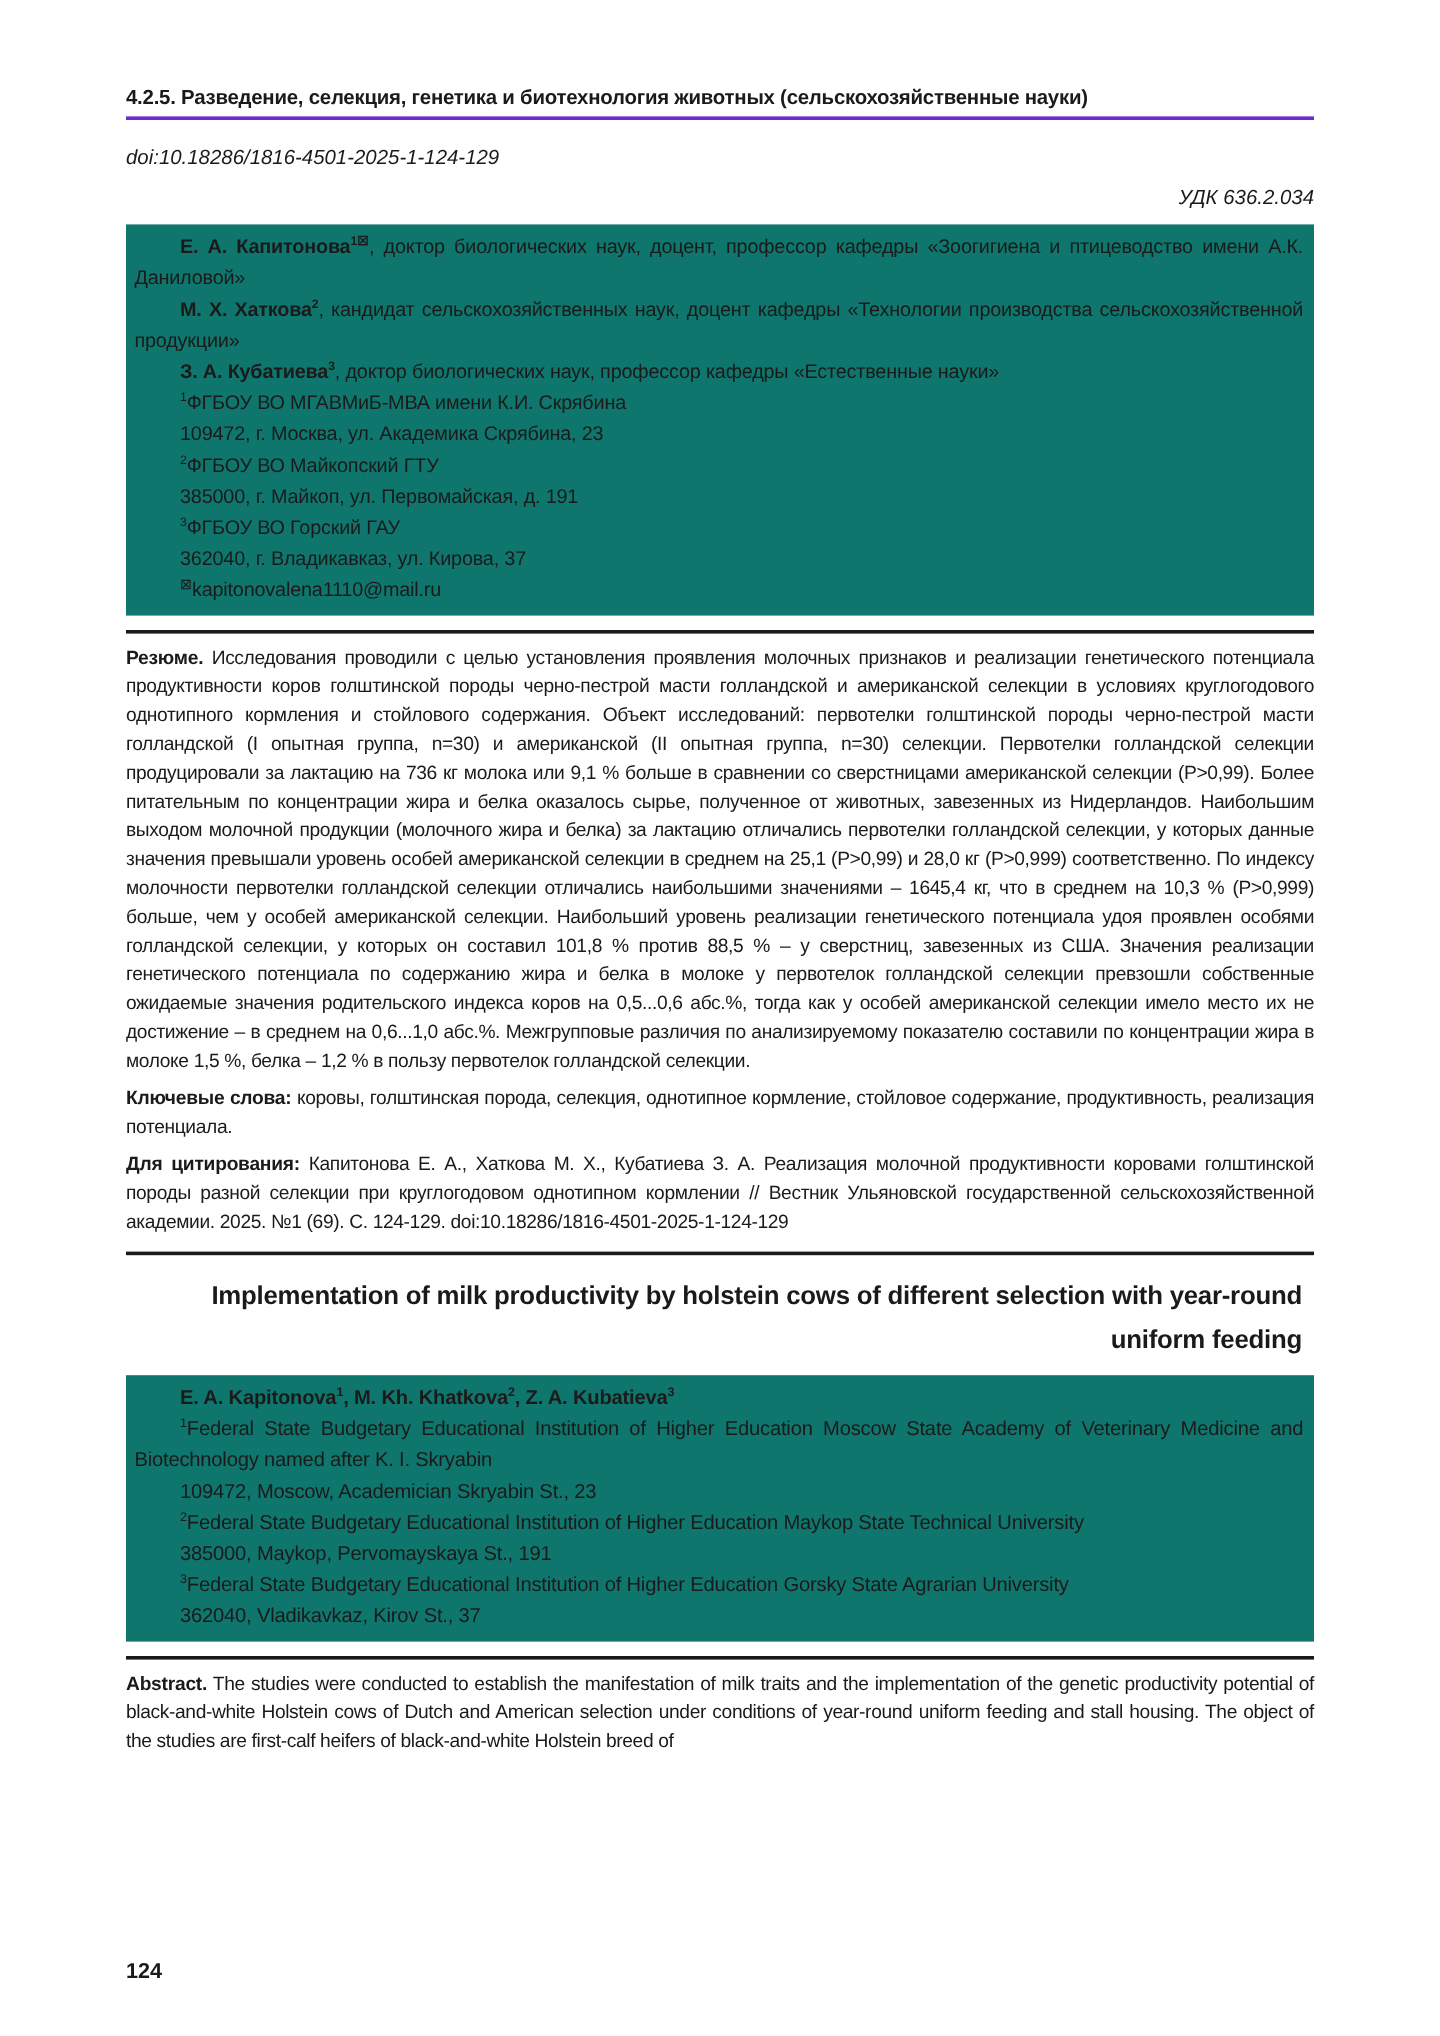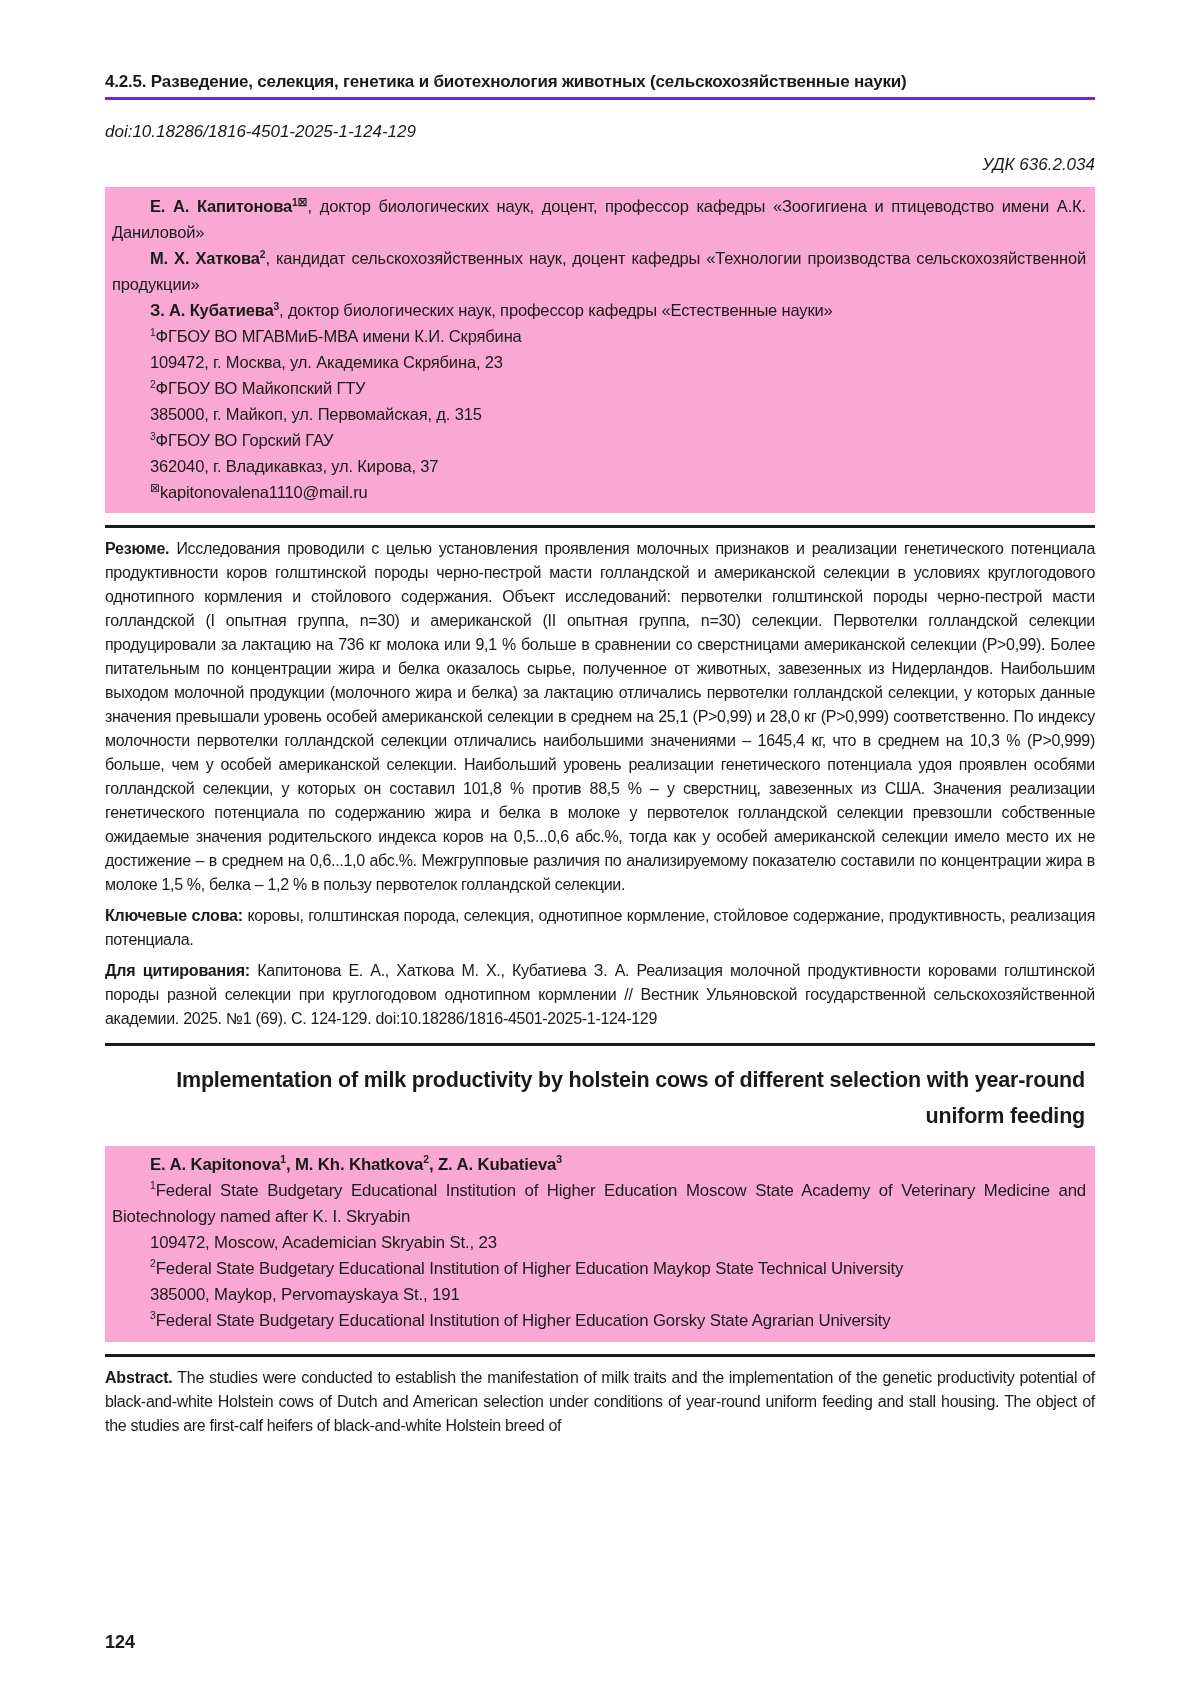--- a/index.html
+++ b/index.html
@@ -34,21 +34,21 @@
   .title-en {
     font-weight: bold;
     font-size: 21.5px;
     text-align: right;
     line-height: 36px;
     letter-spacing: -0.2px;
     margin: 16px 10px 0 10px;
   }
 
   .gray-box {
-    background: #f9a8d4;
+    background: #0f766e;
     margin-top: 12px;
     padding: 6px 9px 8px 7px;
   }
   .gray-box p {
     margin: 0;
     font-size: 16.5px;
     line-height: 26px;
     text-indent: 38px;
     text-align: justify;
     letter-spacing: -0.15px;
@@ -95,21 +95,21 @@
   <div class="udc-line">УДК 636.2.034</div>
 
 
   <section class="gray-box ru">
     <p><b><span>Е. А. Капитонова</span><sup>1</sup><span class="env-icon">⊠</span></b><span>, доктор биологических наук, доцент, профессор кафедры «Зоогигиена и птицеводство имени А.К. Даниловой»</span></p>
     <p><b><span>М. Х. Хаткова</span><sup>2</sup></b><span>, кандидат сельскохозяйственных наук, доцент кафедры «Технологии производства сельскохозяйственной продукции»</span></p>
     <p><b><span>З. А. Кубатиева</span><sup>3</sup></b><span>, доктор биологических наук, профессор кафедры «Естественные науки»</span></p>
     <p><sup>1</sup><span>ФГБОУ ВО МГАВМиБ-МВА имени К.И. Скрябина</span></p>
     <p><sup></sup><span>109472, г. Москва, ул. Академика Скрябина, 23</span></p>
     <p><sup>2</sup><span>ФГБОУ ВО Майкопский ГТУ</span></p>
-    <p><sup></sup><span>385000, г. Майкоп, ул. Первомайская, д. 315</span></p>
+    <p><sup></sup><span>385000, г. Майкоп, ул. Первомайская, д. 191</span></p>
     <p><sup>3</sup><span>ФГБОУ ВО Горский ГАУ</span></p>
     <p><sup></sup><span>362040, г. Владикавказ, ул. Кирова, 37</span></p>
     <p><span class="env-icon">⊠</span><span class="email-text">kapitonovalena1110@mail.ru</span></p>
   </section>
 
   <hr class="rule">
 
   <p class="para first"><b>Резюме.</b><span> Исследования проводили с целью установления проявления молочных признаков и реализации генетического потенциала продуктивности коров голштинской породы черно-пестрой масти голландской и американской селекции в условиях круглогодового однотипного кормления и стойлового содержания. Объект исследований: первотелки голштинской породы черно-пестрой масти голландской (I опытная группа, n=30) и американской (II опытная группа, n=30) селекции. Первотелки голландской селекции продуцировали за лактацию на 736 кг молока или 9,1 % больше в сравнении со сверстницами американской селекции (Р&gt;0,99). Более питательным по концентрации жира и белка оказалось сырье, полученное от животных, завезенных из Нидерландов. Наибольшим выходом молочной продукции (молочного жира и белка) за лактацию отличались первотелки голландской селекции, у которых данные значения превышали уровень особей американской селекции в среднем на 25,1 (Р&gt;0,99) и 28,0 кг (Р&gt;0,999) соответственно. По индексу молочности первотелки голландской селекции отличались наибольшими значениями – 1645,4 кг, что в среднем на 10,3 % (Р&gt;0,999) больше, чем у особей американской селекции. Наибольший уровень реализации генетического потенциала удоя проявлен особями голландской селекции, у которых он составил 101,8 % против 88,5 % – у сверстниц, завезенных из США. Значения реализации генетического потенциала по содержанию жира и белка в молоке у первотелок голландской селекции превзошли собственные ожидаемые значения родительского индекса коров на 0,5...0,6 абс.%, тогда как у особей американской селекции имело место их не достижение – в среднем на 0,6...1,0 абс.%. Межгрупповые различия по анализируемому показателю составили по концентрации жира в молоке 1,5 %, белка – 1,2 % в пользу первотелок голландской селекции.</span></p>
   <p class="para"><b>Ключевые слова:</b><span> коровы, голштинская порода, селекция, однотипное кормление, стойловое содержание, продуктивность, реализация потенциала.</span></p>
   <p class="para"><b>Для цитирования:</b><span> Капитонова Е. А., Хаткова М. Х., Кубатиева З. А. Реализация молочной продуктивности коровами голштинской породы разной селекции при круглогодовом однотипном кормлении // Вестник Ульяновской государственной сельскохозяйственной академии. 2025. №1 (69). С. 124-129. doi:10.18286/1816-4501-2025-1-124-129</span></p>
@@ -118,20 +118,21 @@
 
   <h2 class="title-en">Implementation of milk productivity by holstein cows of different selection with year-round uniform feeding</h2>
 
   <section class="gray-box en">
     <p><b><span>E. A. Kapitonova</span><sup>1</sup><span>, </span><span>M. Kh. Khatkova</span><sup>2</sup><span>, </span><span>Z. A. Kubatieva</span><sup>3</sup></b></p>
     <p><sup>1</sup><span>Federal State Budgetary Educational Institution of Higher Education Moscow State Academy of Veterinary Medicine and Biotechnology named after K. I. Skryabin</span></p>
     <p><sup></sup><span>109472, Moscow, Academician Skryabin St., 23</span></p>
     <p><sup>2</sup><span>Federal State Budgetary Educational Institution of Higher Education Maykop State Technical University</span></p>
     <p><sup></sup><span>385000, Maykop, Pervomayskaya St., 191</span></p>
     <p><sup>3</sup><span>Federal State Budgetary Educational Institution of Higher Education Gorsky State Agrarian University</span></p>
+    <p><sup></sup><span>362040, Vladikavkaz, Kirov St., 37</span></p>
   </section>
 
   <hr class="rule">
 
   <p class="para first"><b>Abstract.</b><span> The studies were conducted to establish the manifestation of milk traits and the implementation of the genetic productivity potential of black-and-white Holstein cows of Dutch and American selection under conditions of year-round uniform feeding and stall housing. The object of the studies are first-calf heifers of black-and-white Holstein breed of</span></p>
 
 </div>
 
 <div class="page-number">124</div>
 

